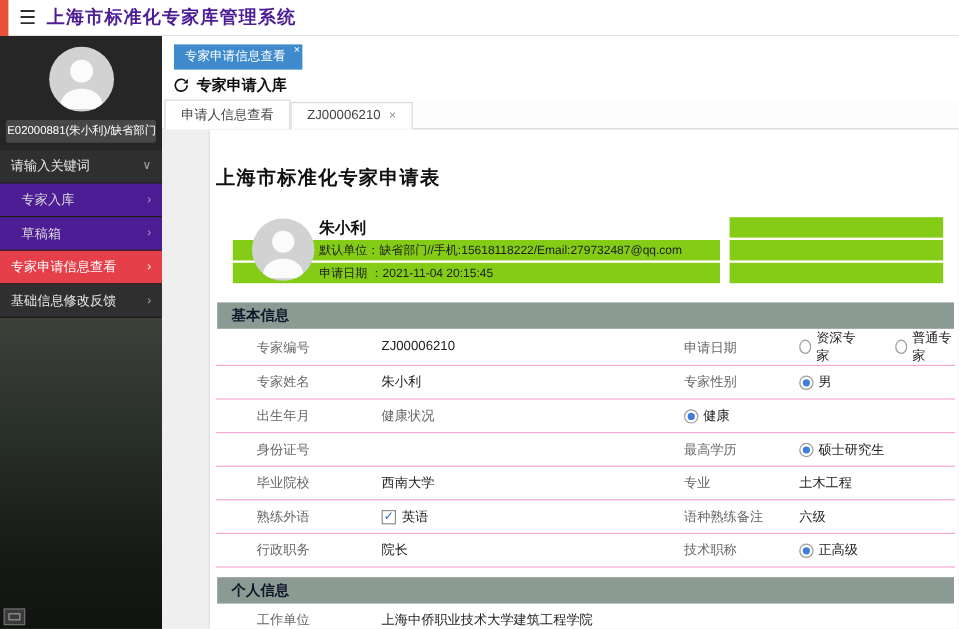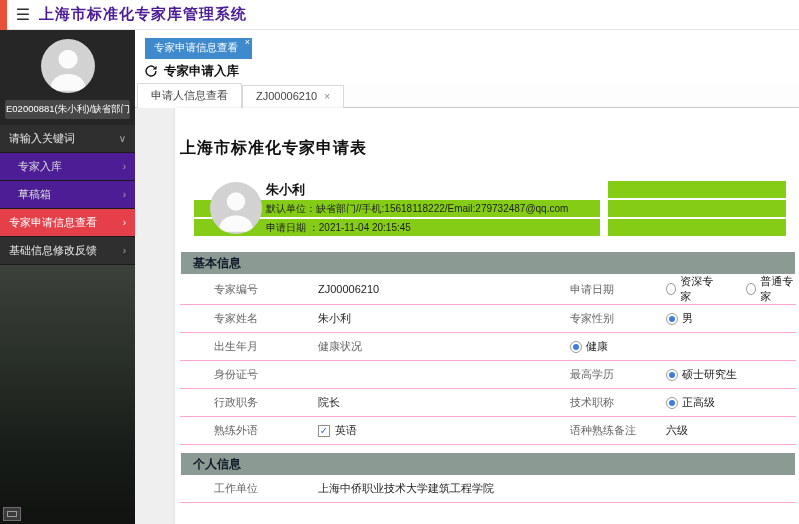--- a/index.html
+++ b/index.html
@@ -239,41 +239,47 @@
       <div class="frow">
         <span class="flabel">身份证号</span>
         <span class="fval"><span class="redact"></span></span>
         <span class="flabel">最高学历</span>
         <span class="radio sel">
           <span class="circ"></span>
           <span>硕士研究生</span>
         </span>
       </div>
 
-
-      <div class="frow">
-        <span class="flabel">行政职务</span>
-        <span class="fval">院长</span>
-        <span class="flabel">技术职称</span>
-        <span class="radio sel">
-          <span class="circ"></span>
-          <span>正高级</span>
-        </span>
+      <div class="frow">
+        <span class="flabel">毕业院校</span>
+        <span class="fval">西南大学</span>
+        <span class="flabel">专业</span>
+        <span class="fval">土木工程</span>
       </div>
 
       <div class="frow">
         <span class="flabel">熟练外语</span>
         <span class="fval cbx-wrap">
           <span class="cbx">✓</span>
           <span>英语</span>
         </span>
         <span class="flabel">语种熟练备注</span>
         <span class="fval">六级</span>
       </div>
 
+      <div class="frow">
+        <span class="flabel">行政职务</span>
+        <span class="fval">院长</span>
+        <span class="flabel">技术职称</span>
+        <span class="radio sel">
+          <span class="circ"></span>
+          <span>正高级</span>
+        </span>
+      </div>
+
       <div class="gap"></div>
 
       <div class="sec">个人信息</div>
 
       <div class="frow" style="grid-template-columns:104px 1fr;">
         <span class="flabel">工作单位</span>
         <span class="fval">上海中侨职业技术大学建筑工程学院</span>
       </div>
 
     </div>

